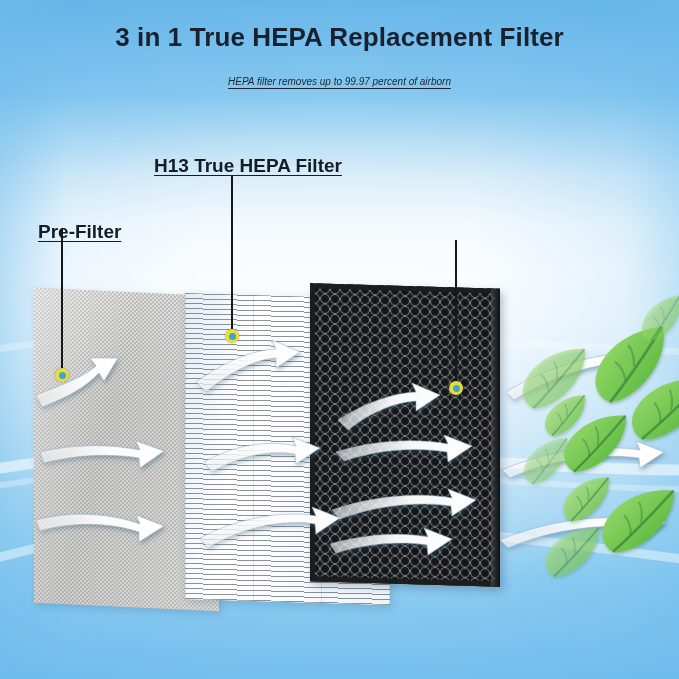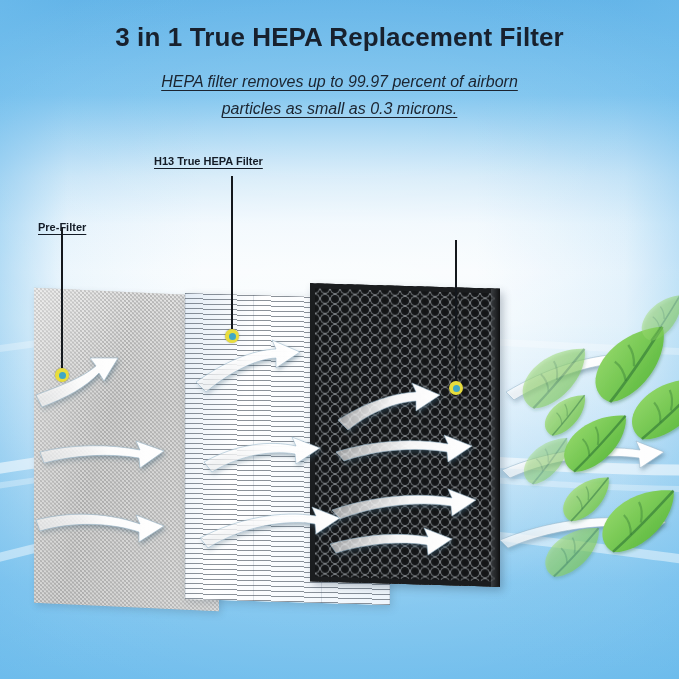--- a/index.html
+++ b/index.html
@@ -46,30 +46,30 @@
   .title{
     position:absolute;left:0;right:0;top:22px;
     text-align:center;
     font-size:26px;font-weight:bold;
     color:#18212e;
     letter-spacing:.1px;
   }
   .subtitle{
     position:absolute;left:0;right:0;top:68px;
     text-align:center;
-    font-size:16px;
+    font-size:10px;
     font-style:italic;
     color:#1b2430;
     line-height:27px;
   }
   .subtitle span{ text-decoration:underline; text-underline-offset:3px;}
 
   .callout{
     position:absolute;
-    font-size:11px;font-weight:bold;color:#141c27;
+    font-size:19px;font-weight:bold;color:#141c27;
     white-space:nowrap;
     text-decoration:underline;
     text-underline-offset:3px;
   }
   #lbl-pre{left:38px;top:221px;}
   #lbl-hepa{left:154px;top:155px;}
   #lbl-carbon{left:362px;top:219px;}
 
   .leader{position:absolute;width:2px;background:#14181d;}
   #lead-pre{left:61px;top:228px;height:142px;}
@@ -161,21 +161,20 @@
   <svg class="swoosh" viewBox="0 0 679 679">
     <path d="M-10 470 C 90 452, 210 446, 330 452 C 450 458, 570 470, 690 470" fill="none" stroke="rgba(255,255,255,.55)" stroke-width="11"></path>
     <path d="M-10 487 C 90 470, 210 464, 330 470 C 450 476, 570 488, 690 489" fill="none" stroke="rgba(255,255,255,.30)" stroke-width="6"></path>
     <path d="M-10 560 C 80 534, 190 520, 320 524 C 460 528, 580 546, 690 560" fill="none" stroke="rgba(255,255,255,.45)" stroke-width="9"></path>
     <path d="M-10 350 C 80 336, 190 330, 320 334 C 450 338, 580 348, 690 352" fill="none" stroke="rgba(255,255,255,.28)" stroke-width="7"></path>
   </svg>
 
   <div class="title">3 in 1 True HEPA Replacement Filter</div>
   <div class="subtitle">
     <span>HEPA filter removes up to 99.97 percent of airborn</span><br>
-    <span>particles as small as 0.3 microns.</span>
   </div>
 
   <div class="panel" id="panel-pre">
     <div class="sheen"></div>
   </div>
 
   <div class="panel" id="panel-hepa"></div>
 
   <div class="panel" id="panel-carbon">
     <div class="frame"></div>

